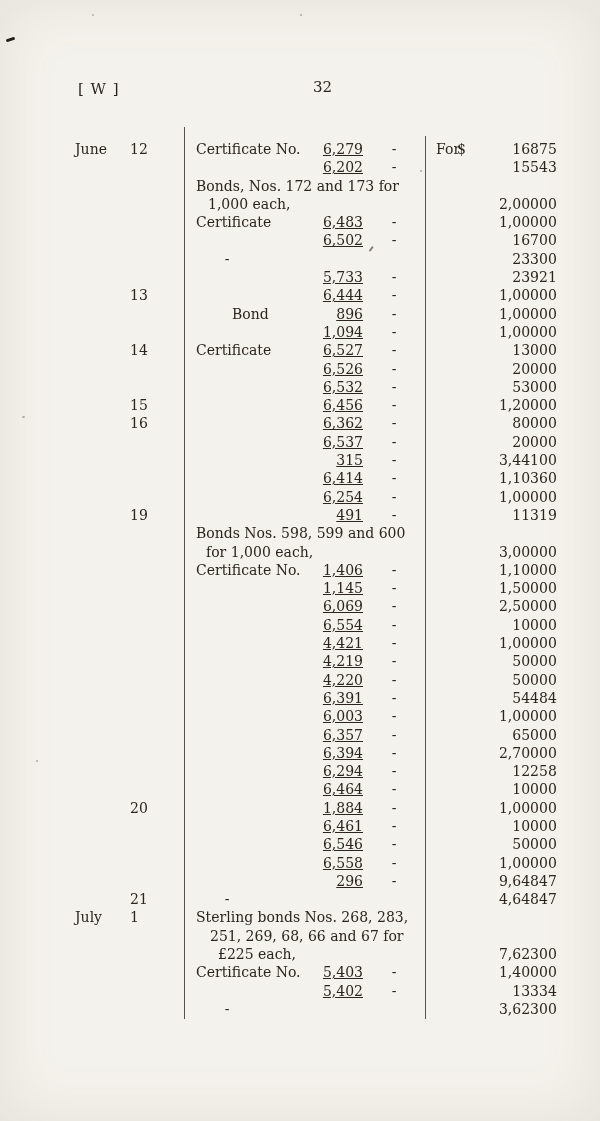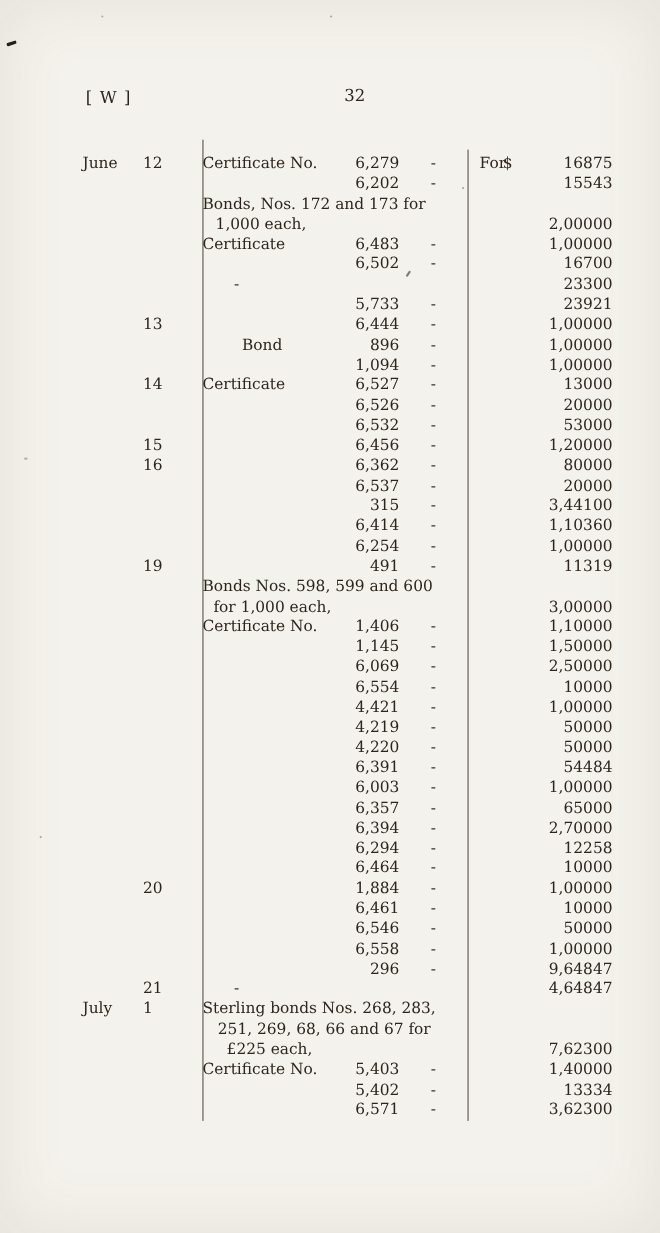--- a/index.html
+++ b/index.html
@@ -18,22 +18,22 @@
   .hdr-bracket { position:absolute; left:78px; top:80px; font-size:15px; letter-spacing:1px; }
   .hdr-pagenum { position:absolute; left:313px; top:78px; font-size:15px; }
   .vrule { position:absolute; width:1px; background:rgba(45,38,30,.78); }
   .vrule-left  { left:184px; top:127px; height:892px; }
   .vrule-right { left:425px; top:136px; height:883px; }
   .ledger { position:absolute; left:0; top:140px; width:600px; }
   .row { display:flex; height:18.3px; line-height:18.3px; padding-left:68px; white-space:nowrap; }
   .c-month { width:48px; padding-left:7px;  box-sizing:border-box; flex:none; }
   .c-day   { width:68px; padding-left:14px; box-sizing:border-box; flex:none; }
   .c-desc  { width:241px; flex:none; display:flex; }
-  .lbl  { padding-left:0; flex:none; }
-  .num  { flex:1; text-align:right; }
+  .lbl  { padding-left:12px; flex:none; }
+  .num  { flex:1; text-align:right;text-decoration:underline; }
   .dash { width:62px; text-align:center; flex:none; }
   .c-amt { width:147px; padding-right:8px; box-sizing:border-box; flex:none; display:flex; }
   .pre { width:32px; padding-left:11px; box-sizing:border-box; flex:none; }
   .cur { width:18px; flex:none; }
   .ad  { flex:1; text-align:right; }
   .ac  { width:25px; text-align:left; flex:none; }
   .speck { position:absolute; background:#241f18; border-radius:1px; }
 </style>
 </head>
 <body>
@@ -748,21 +748,20 @@
           <span class="cur"></span>
           <span class="ad">133</span>
           <span class="ac">34</span>
         </span>
       </div>
       <div class="row">
         <span class="c-month"></span>
         <span class="c-day"></span>
         <span class="c-desc">
           <span class="lbl"></span>
-          <span class="num">6,571</span>
           <span class="dash">-</span>
         </span>
         <span class="c-amt">
           <span class="pre"></span>
           <span class="cur"></span>
           <span class="ad">3,623</span>
           <span class="ac">00</span>
         </span>
       </div>
     </div>

